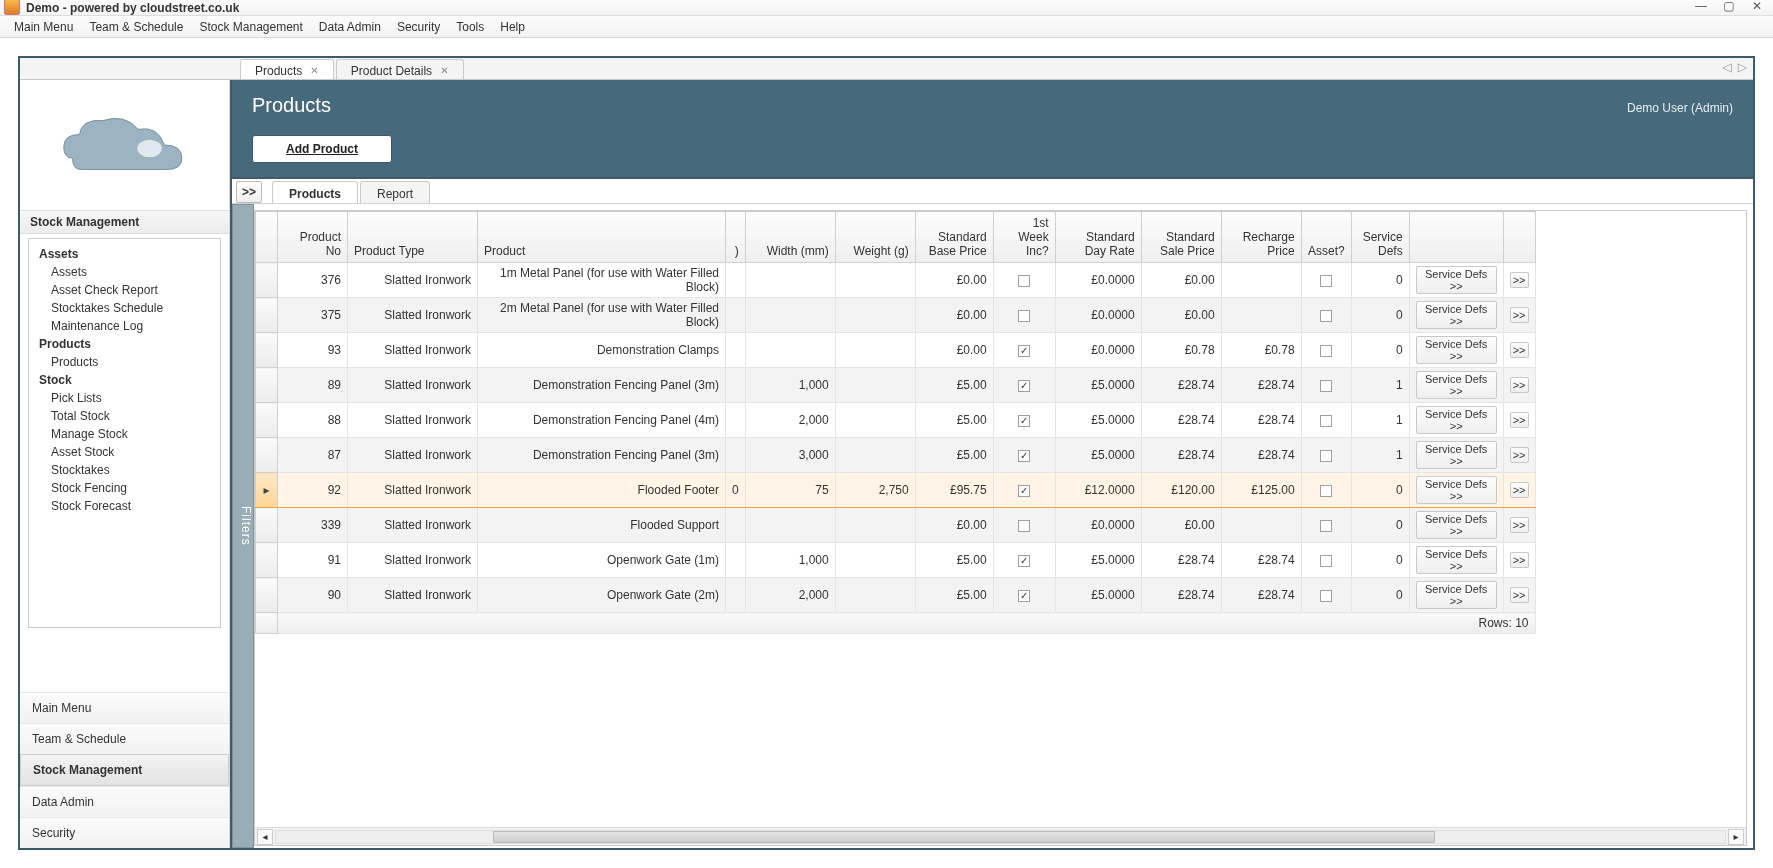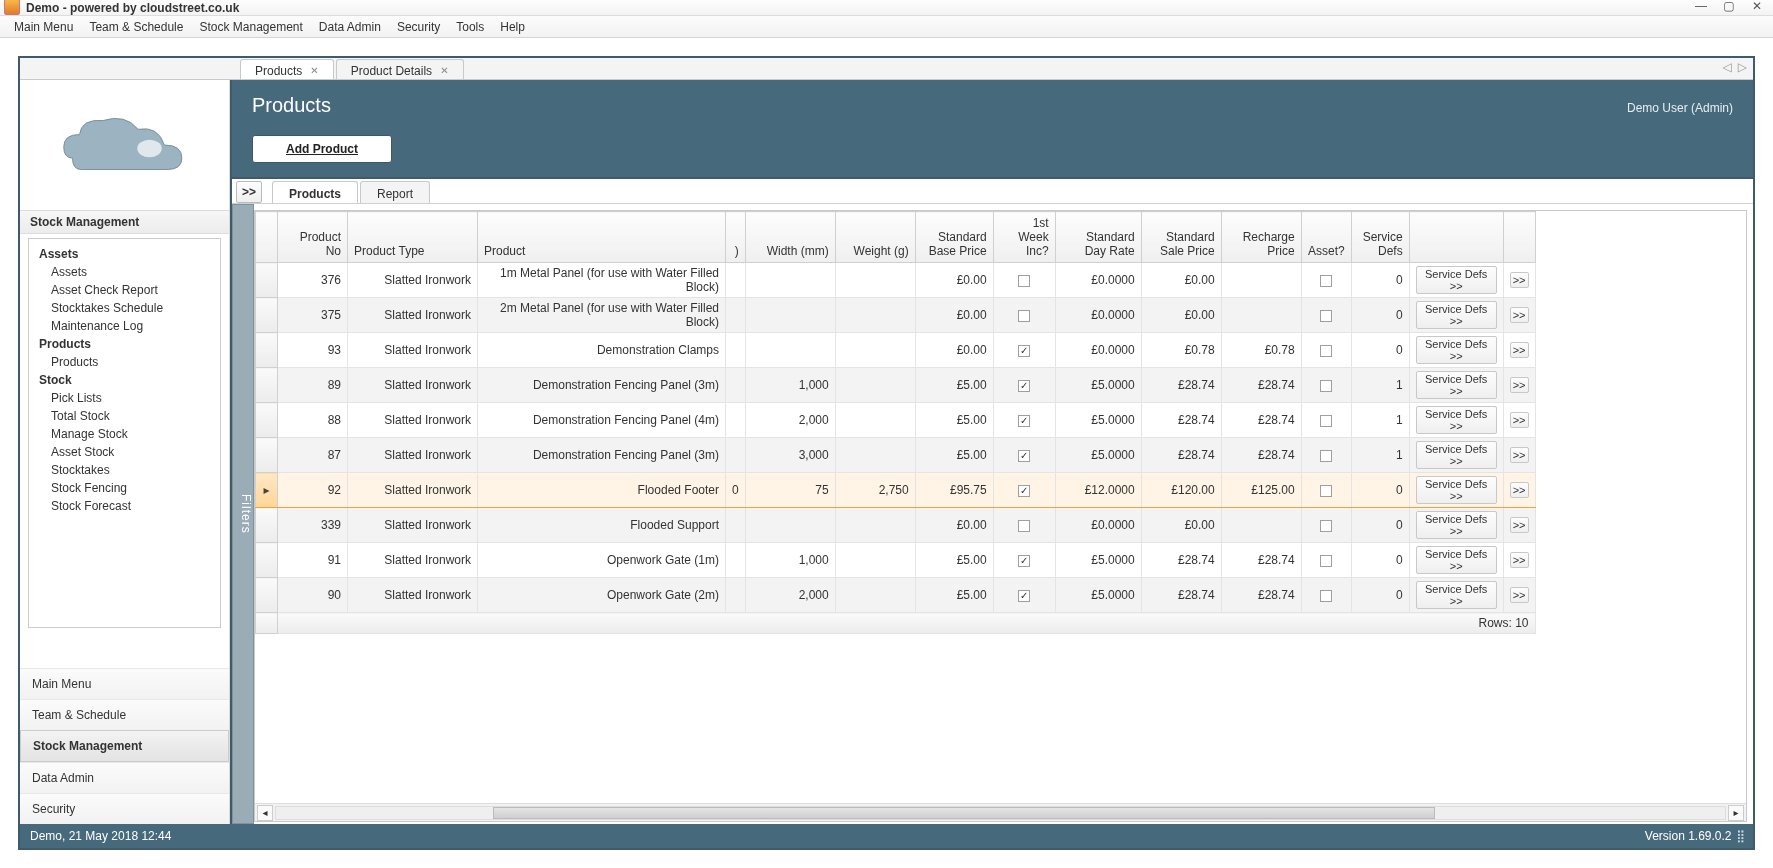--- a/index.html
+++ b/index.html
@@ -627,22 +627,15 @@
                   <div class="thumb"></div>
                 </div>
               <div class="arrow">▸</div>
             </div>
           </div>
         </div>
 
       </div>
     </div>
 
-    <div class="statusbar">
-      <span>Demo, 21 May 2018 12:44</span>
-      <span>
-        <span>Version 1.69.0.2</span>
-        <span class="grip">&nbsp;⣿</span>
-      </span>
-    </div>
 
   </div>
 </div>
 
 </body></html>

